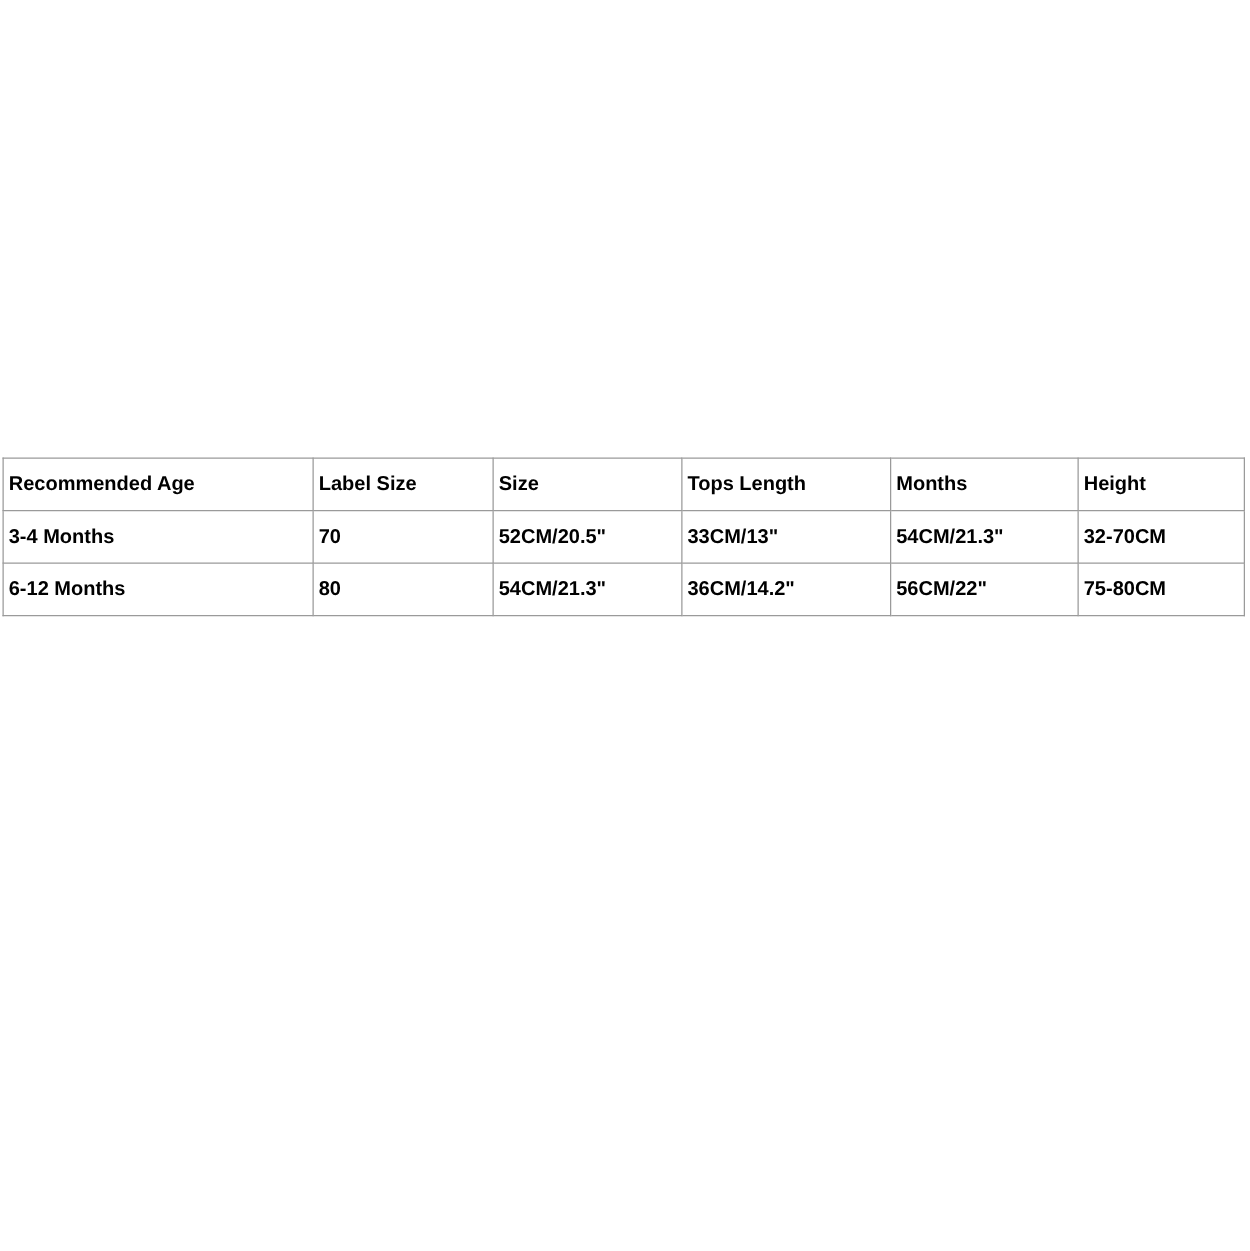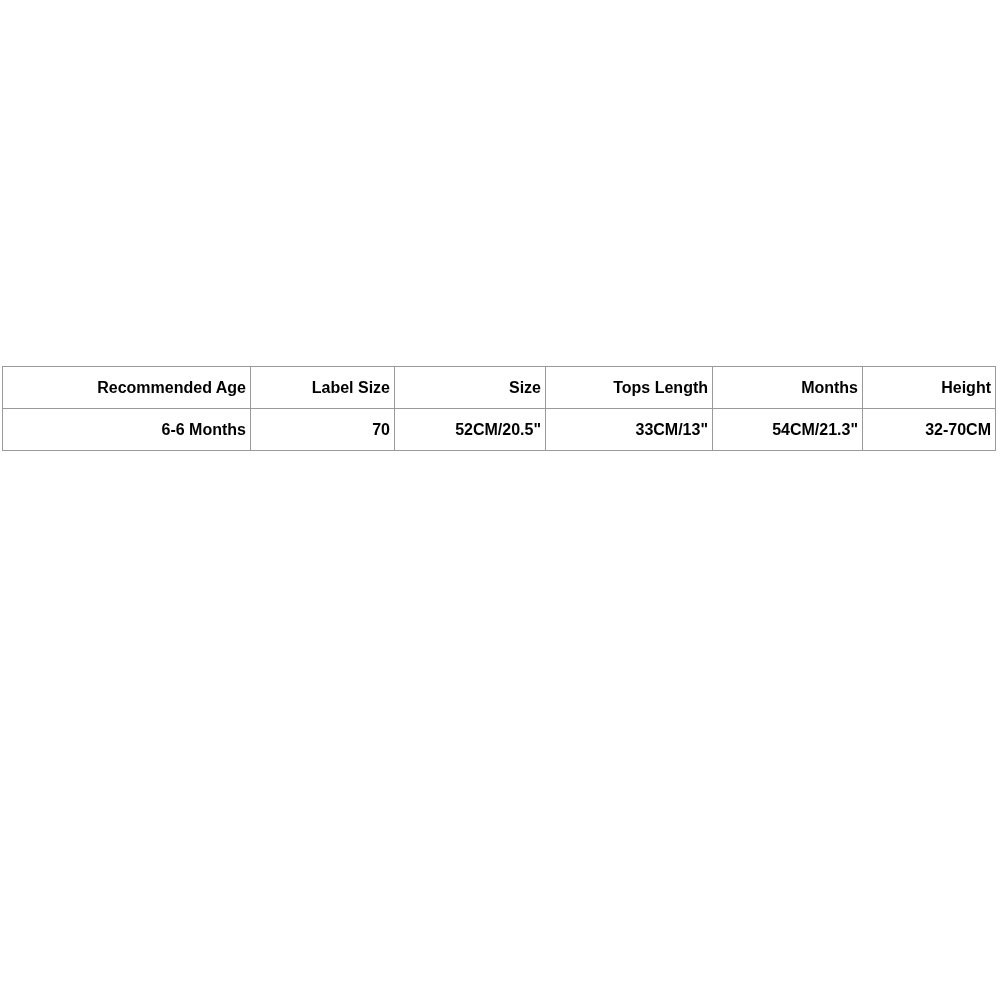--- a/index.html
+++ b/index.html
@@ -27,21 +27,21 @@
     border-collapse: collapse;
     table-layout: fixed;
     background: #ffffff;
   }
 
   table.size-chart th,
   table.size-chart td {
     border: 1px solid #9a9a9a;
     height: 41px;
     padding: 0 4px;
-    text-align: right;
+    text-align: left;
     vertical-align: middle;
     font-family: "Liberation Sans", sans-serif;
     font-size: 16px;
     font-weight: bold;
     color: #000000;
     line-height: 1.1;
     white-space: nowrap;
     overflow: hidden;
   }
 
@@ -71,22 +71,30 @@
         <th>Recommended Age</th>
         <th>Label Size</th>
         <th>Size</th>
         <th>Tops Length</th>
         <th>Months</th>
         <th>Height</th>
       </tr>
     </thead>
     <tbody>
       <tr>
-        <td>6-6 Months</td>
+        <td>3-4 Months</td>
         <td>70</td>
         <td>52CM/20.5"</td>
         <td>33CM/13"</td>
         <td>54CM/21.3"</td>
         <td>32-70CM</td>
       </tr>
+      <tr>
+        <td>6-12 Months</td>
+        <td>80</td>
+        <td>54CM/21.3"</td>
+        <td>36CM/14.2"</td>
+        <td>56CM/22"</td>
+        <td>75-80CM</td>
+      </tr>
     </tbody>
   </table>
 </div>
 
 </body></html>

